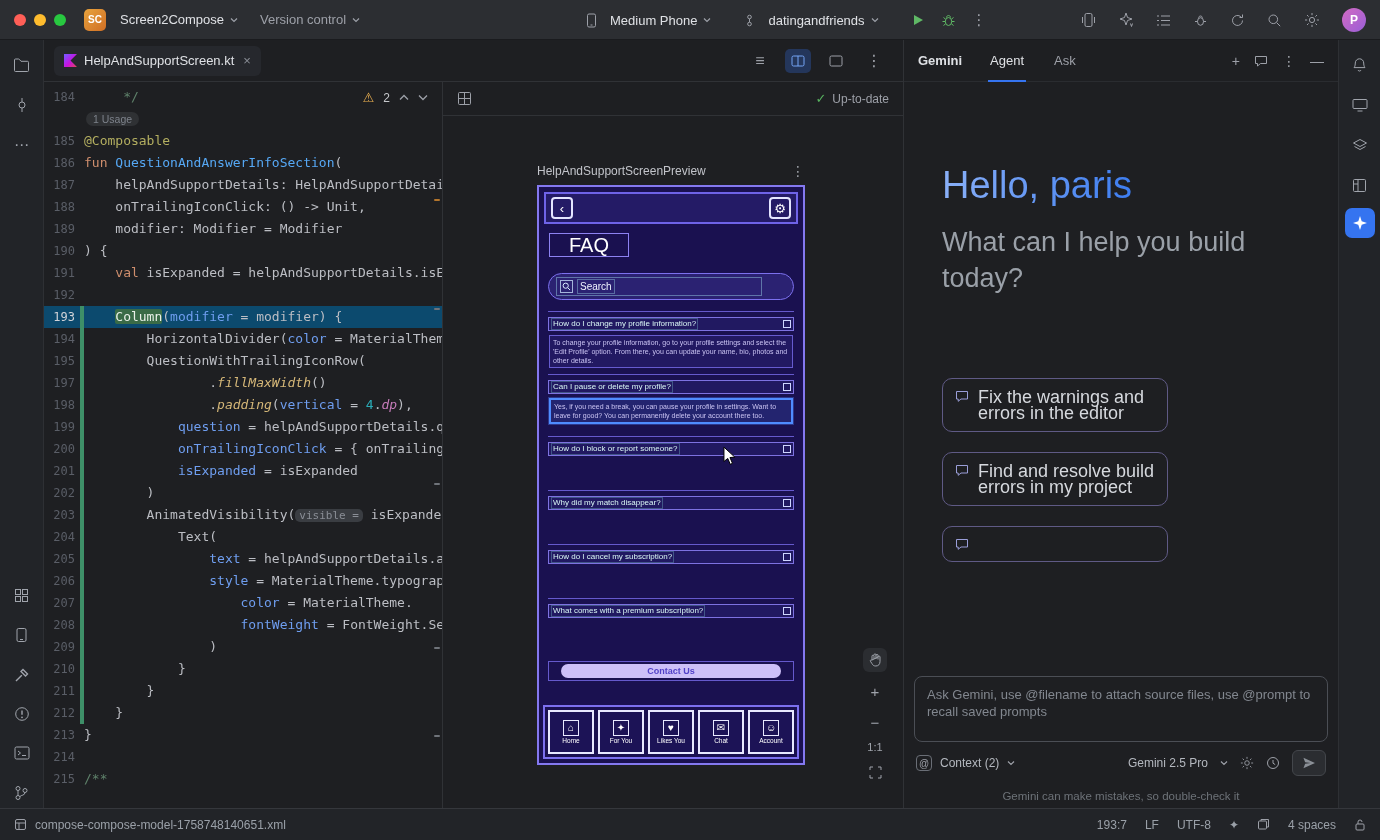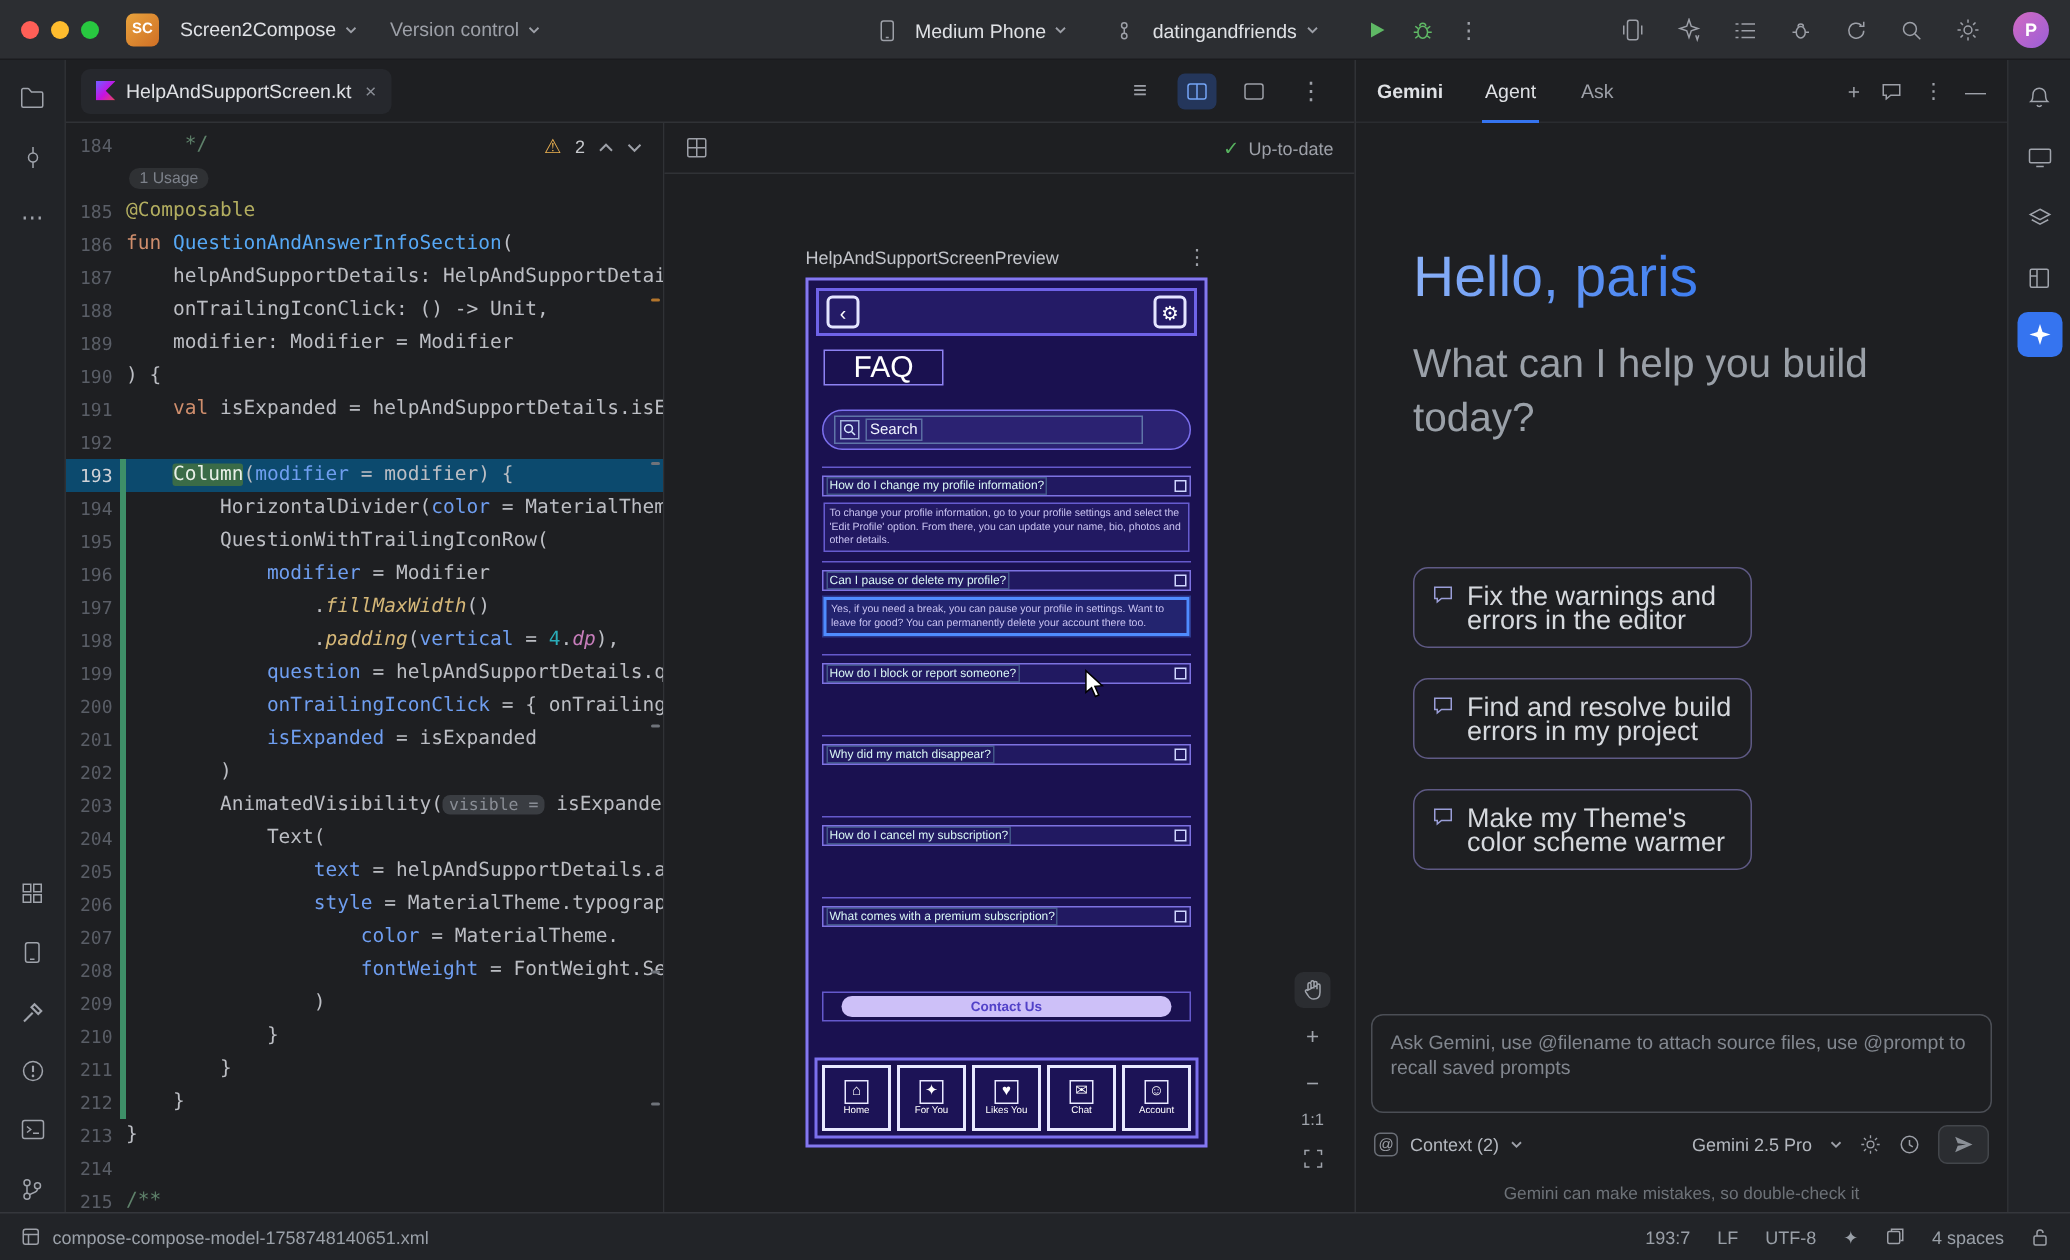--- a/index.html
+++ b/index.html
@@ -408,21 +408,20 @@
               <div class="cl"><span class="g">186</span><span class="bar"></span><span class="c"><span class="t-kw">fun </span><span class="t-fn">QuestionAndAnswerInfoSection</span><span class="t-d">(</span></span></div>
               <div class="cl"><span class="g">187</span><span class="bar"></span><span class="c"><span class="t-d">    helpAndSupportDetails: HelpAndSupportDetails,</span></span></div>
               <div class="cl"><span class="g">188</span><span class="bar"></span><span class="c"><span class="t-d">    onTrailingIconClick: () -&gt; Unit,</span></span></div>
               <div class="cl"><span class="g">189</span><span class="bar"></span><span class="c"><span class="t-d">    modifier: Modifier = Modifier</span></span></div>
               <div class="cl"><span class="g">190</span><span class="bar"></span><span class="c"><span class="t-d">) {</span></span></div>
               <div class="cl"><span class="g">191</span><span class="bar"></span><span class="c"><span class="t-d">    </span><span class="t-kw">val</span><span class="t-d"> isExpanded = helpAndSupportDetails.isExpanded</span></span></div>
               <div class="cl"><span class="g">192</span><span class="bar"></span><span class="c"></span></div>
               <div class="cl cur"><span class="g">193</span><span class="bar chg"></span><span class="c"><span class="t-d">    </span><span class="t-sel">Column</span><span class="t-d">(</span><span class="t-np">modifier</span><span class="t-d"> = modifier) {</span></span></div>
               <div class="cl"><span class="g">194</span><span class="bar chg"></span><span class="c"><span class="t-d">        HorizontalDivider(</span><span class="t-np">color</span><span class="t-d"> = MaterialTheme.colorScheme.outline)</span></span></div>
               <div class="cl"><span class="g">195</span><span class="bar chg"></span><span class="c"><span class="t-d">        QuestionWithTrailingIconRow(</span></span></div>
-              <div class="cl"><span class="g">196</span><span class="bar chg"></span><span class="c"><span class="t-d">            </span><span class="t-np">modifier</span><span class="t-d"> = Modifier</span></span></div>
               <div class="cl"><span class="g">197</span><span class="bar chg"></span><span class="c"><span class="t-d">                .</span><span class="t-ext">fillMaxWidth</span><span class="t-d">()</span></span></div>
               <div class="cl"><span class="g">198</span><span class="bar chg"></span><span class="c"><span class="t-d">                .</span><span class="t-ext">padding</span><span class="t-d">(</span><span class="t-np">vertical</span><span class="t-d"> = </span><span class="t-num">4</span><span class="t-d">.</span><span class="t-prop">dp</span><span class="t-d">),</span></span></div>
               <div class="cl"><span class="g">199</span><span class="bar chg"></span><span class="c"><span class="t-d">            </span><span class="t-np">question</span><span class="t-d"> = helpAndSupportDetails.question,</span></span></div>
               <div class="cl"><span class="g">200</span><span class="bar chg"></span><span class="c"><span class="t-d">            </span><span class="t-np">onTrailingIconClick</span><span class="t-d"> = { onTrailingIconClick() },</span></span></div>
               <div class="cl"><span class="g">201</span><span class="bar chg"></span><span class="c"><span class="t-d">            </span><span class="t-np">isExpanded</span><span class="t-d"> = isExpanded</span></span></div>
               <div class="cl"><span class="g">202</span><span class="bar chg"></span><span class="c"><span class="t-d">        )</span></span></div>
               <div class="cl"><span class="g">203</span><span class="bar chg"></span><span class="c"><span class="t-d">        AnimatedVisibility(</span><span class="t-chip">visible =</span><span class="t-d"> isExpanded) {</span></span></div>
               <div class="cl"><span class="g">204</span><span class="bar chg"></span><span class="c"><span class="t-d">            Text(</span></span></div>
               <div class="cl"><span class="g">205</span><span class="bar chg"></span><span class="c"><span class="t-d">                </span><span class="t-np">text</span><span class="t-d"> = helpAndSupportDetails.answer,</span></span></div>
               <div class="cl"><span class="g">206</span><span class="bar chg"></span><span class="c"><span class="t-d">                </span><span class="t-np">style</span><span class="t-d"> = MaterialTheme.typography.bodyMedium.copy(</span></span></div>
@@ -603,21 +602,20 @@
                 </svg>
               </span>
             <span class="card-t">Find and resolve build errors in my project</span>
           </div>
           <div class="card">
             <span class="card-ic">
                 <svg width="14" height="13" viewBox="0 0 14 13">
                   <path d="M1.5 1.5h11v7.5h-6.5l-2.8 2.3V9h-1.7z" stroke="currentColor" fill="none"></path>
                 </svg>
               </span>
-            <span class="card-t">Make my Theme's color scheme warmer</span>
           </div>
         </div>
 
         <div class="g-input">
           <textarea placeholder="Ask Gemini, use @filename to attach source files, use @prompt to recall saved prompts" style=""></textarea>
         </div>
         <div class="g-controls">
           <span class="ctx-ic">@</span>
           <span>Context (2)</span>
           <span class="chev">

